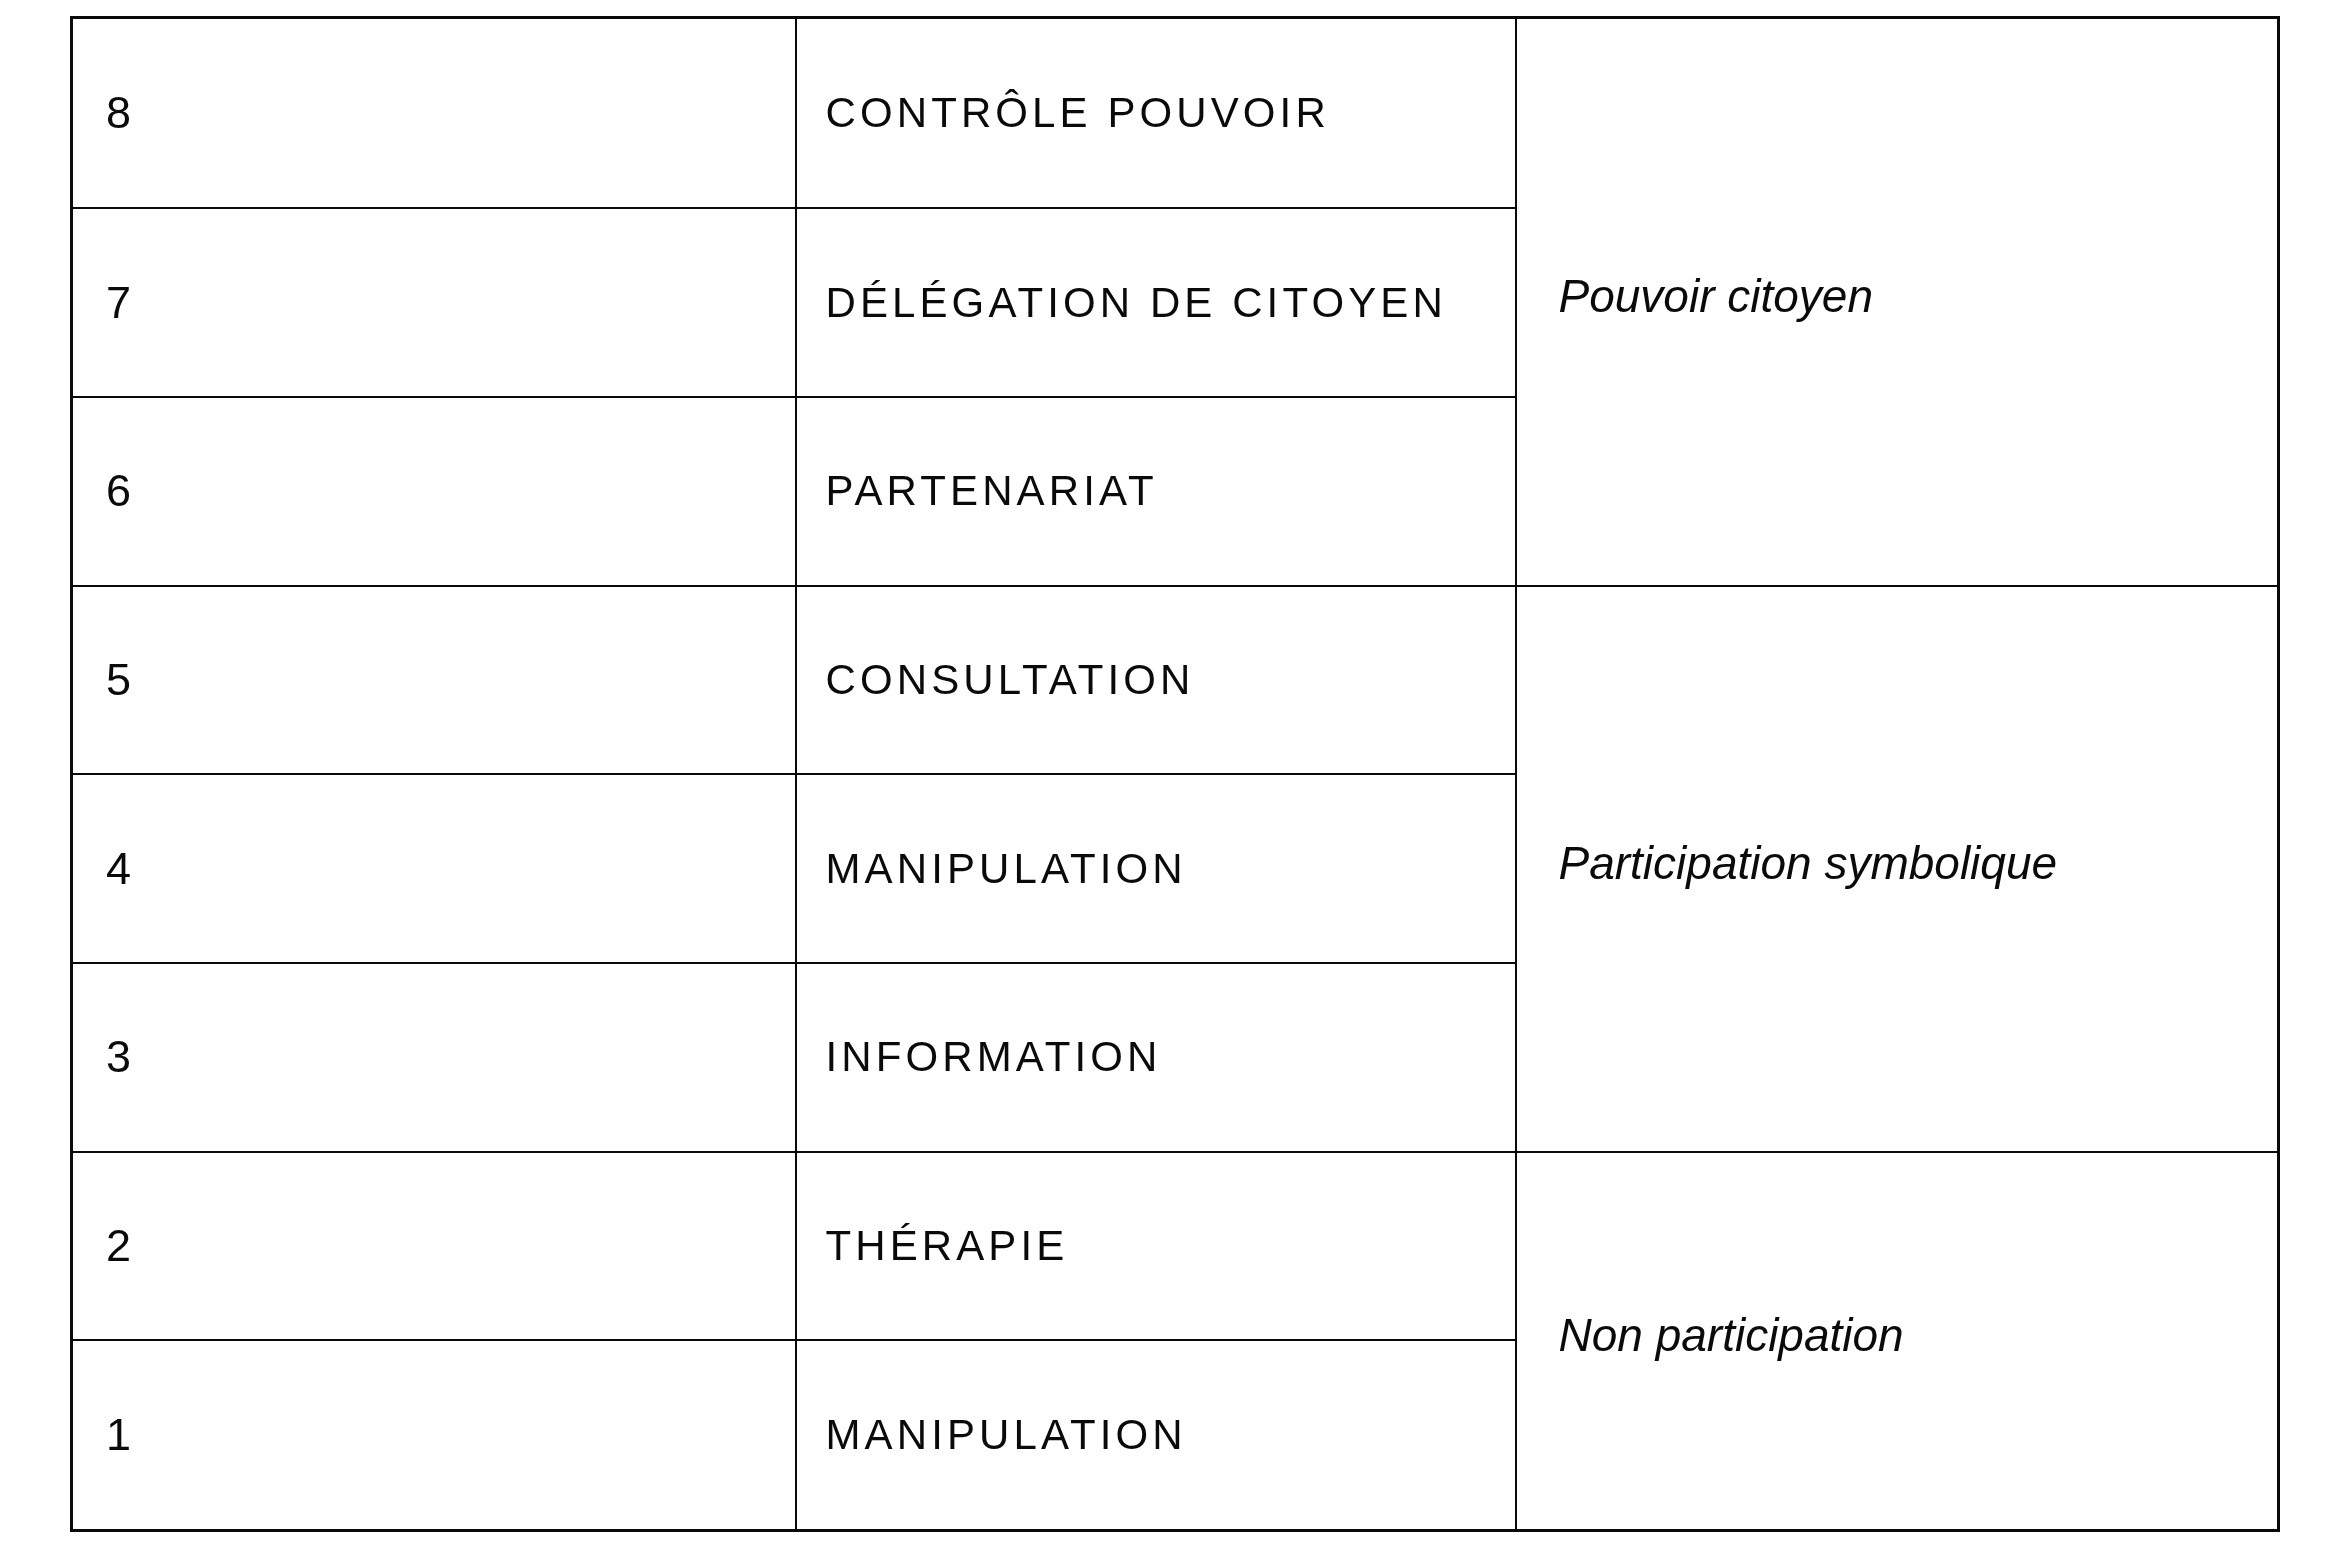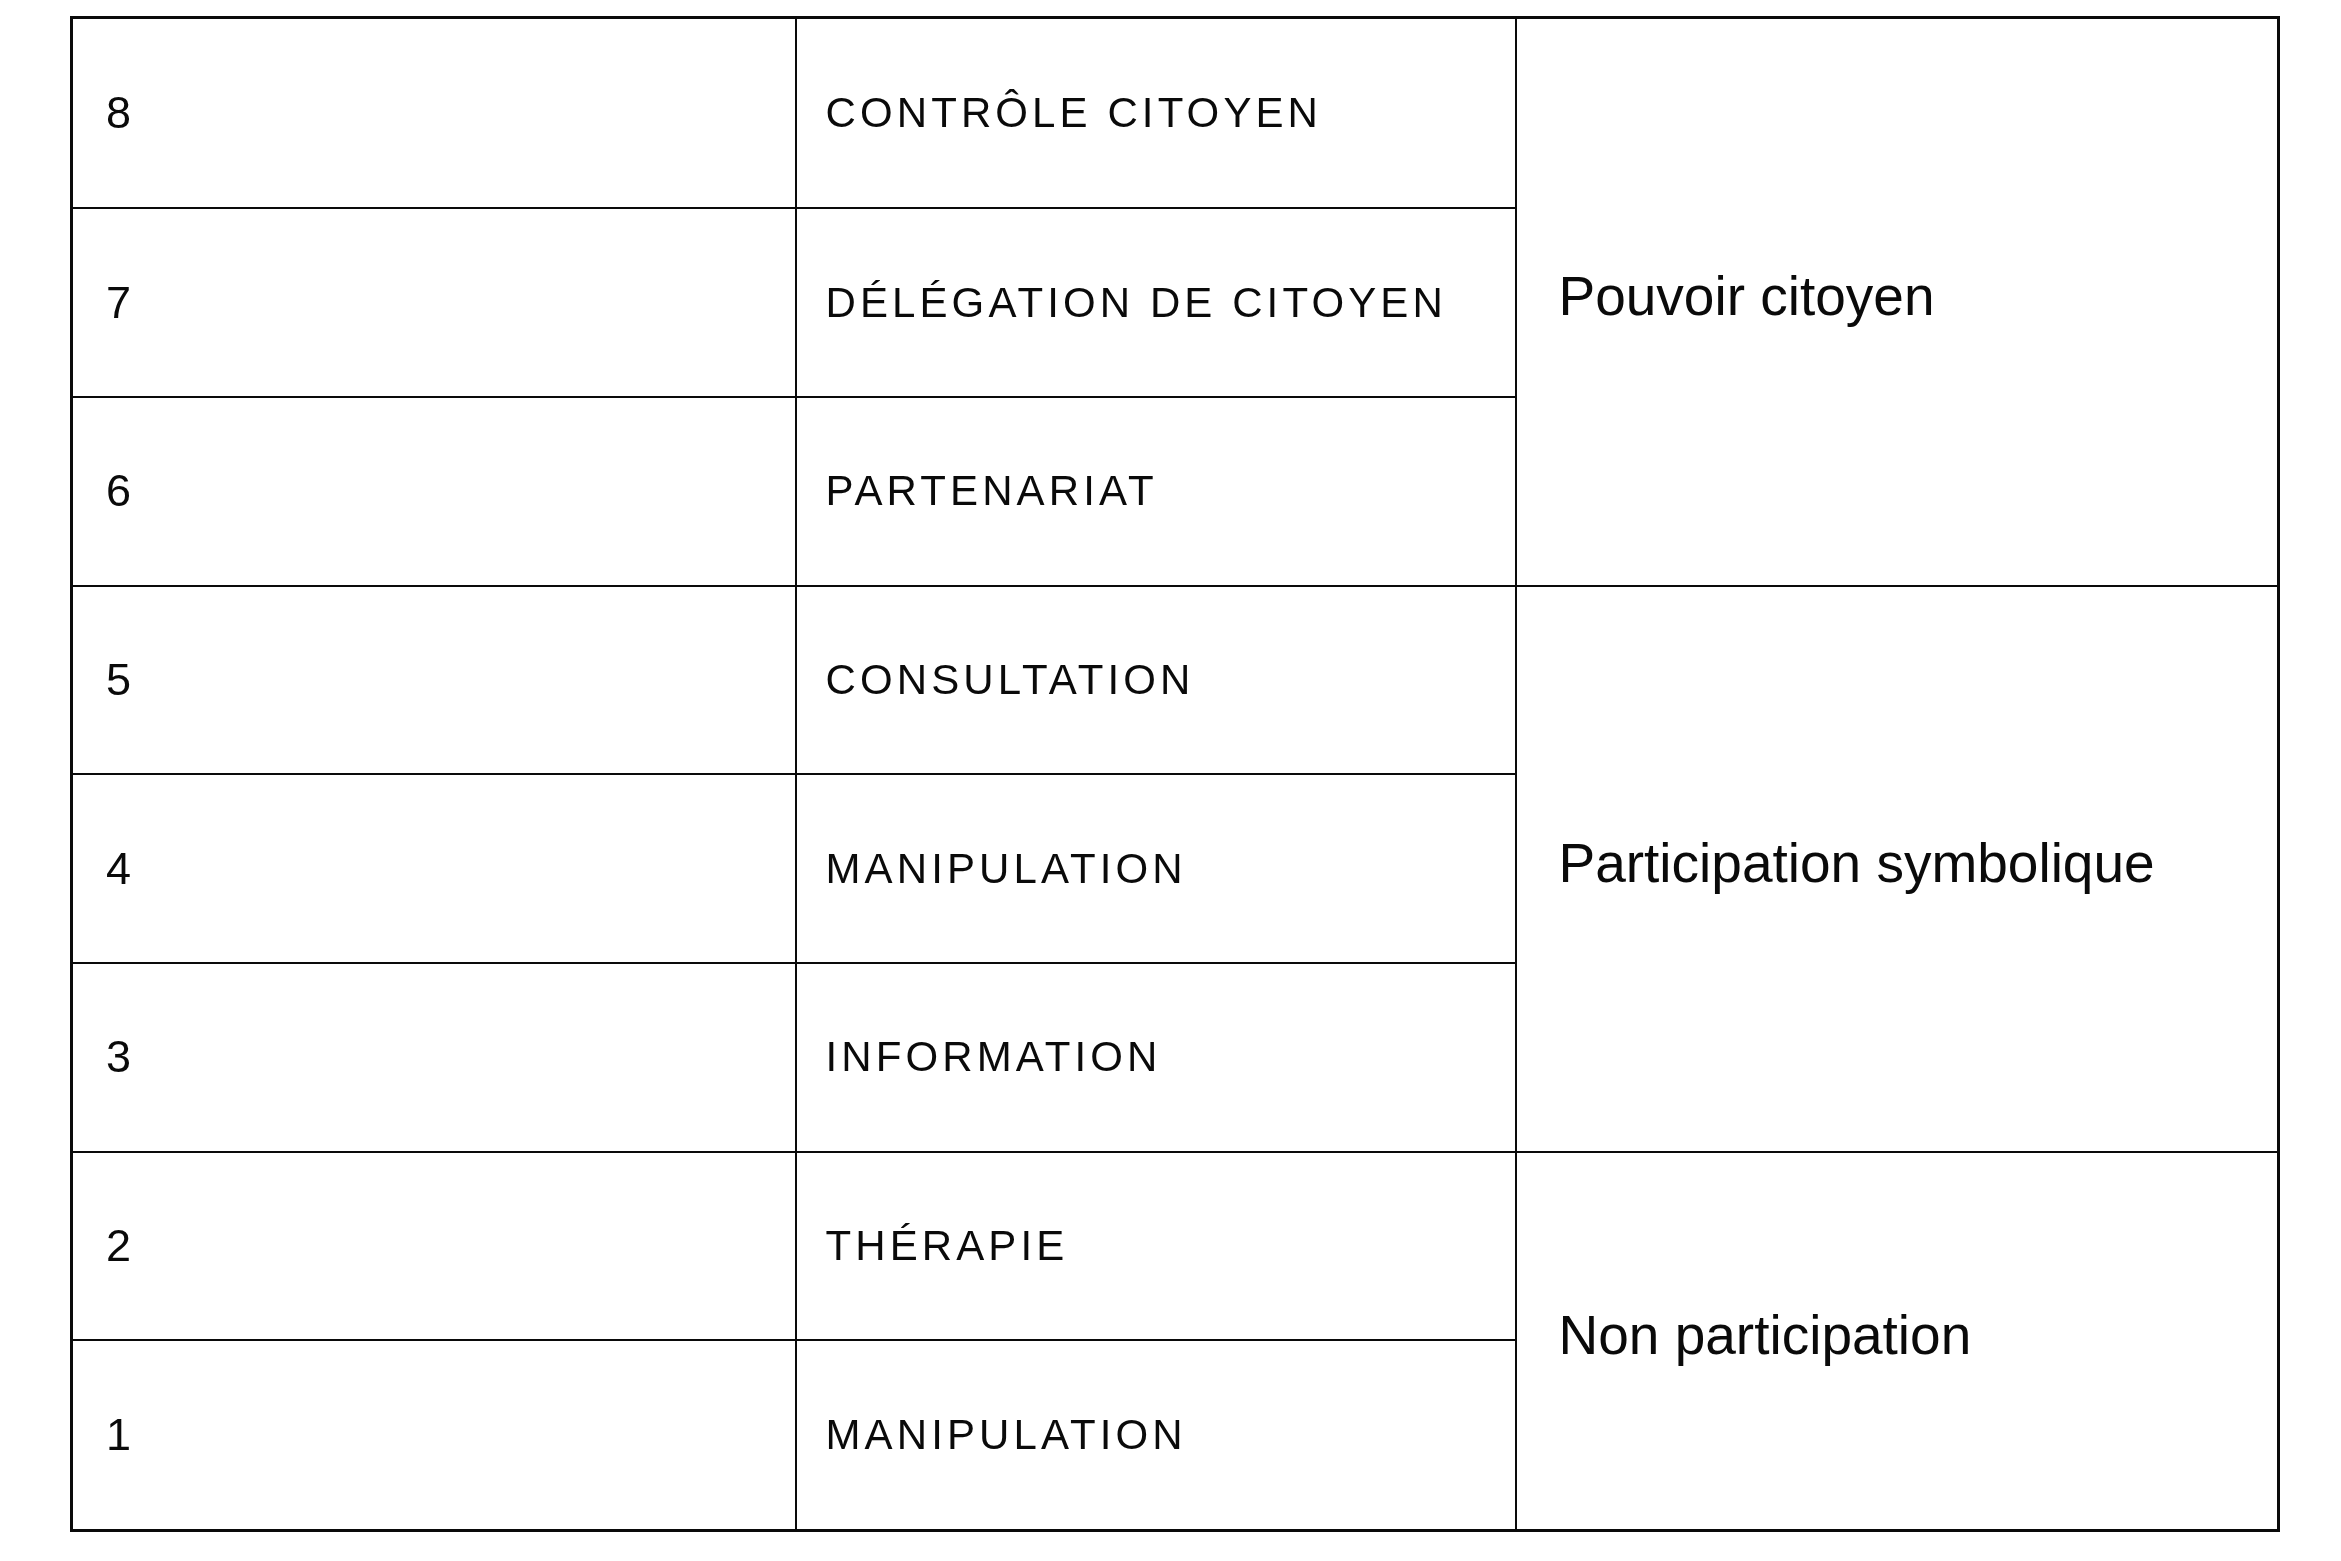--- a/index.html
+++ b/index.html
@@ -43,39 +43,40 @@
     font-size: 45px;
     padding: 0 0 0 33px;
     letter-spacing: 0;
   }
   td.level {
     font-size: 42px;
     letter-spacing: 4.1px;
     padding: 0 0 0 29px;
   }
   td.group {
-    font-size: 55px;
+    font-size: 46px;
     letter-spacing: 0;
     padding: 0 0 12px 42px;
+    font-style: italic;
   }
 </style>
 </head>
 <body>
 
 <div class="stage">
   <table class="ladder">
     <colgroup>
       <col class="c-num">
       <col class="c-level">
       <col class="c-group">
     </colgroup>
     <tbody>
       <tr>
         <td class="num">8</td>
-        <td class="level">CONTRÔLE CITOYEN</td>
+        <td class="level">CONTRÔLE POUVOIR</td>
         <td class="group" rowspan="3">Pouvoir citoyen</td>
       </tr>
       <tr>
         <td class="num">7</td>
         <td class="level">DÉLÉGATION DE CITOYEN</td>
       </tr>
       <tr>
         <td class="num">6</td>
         <td class="level">PARTENARIAT</td>
       </tr>

